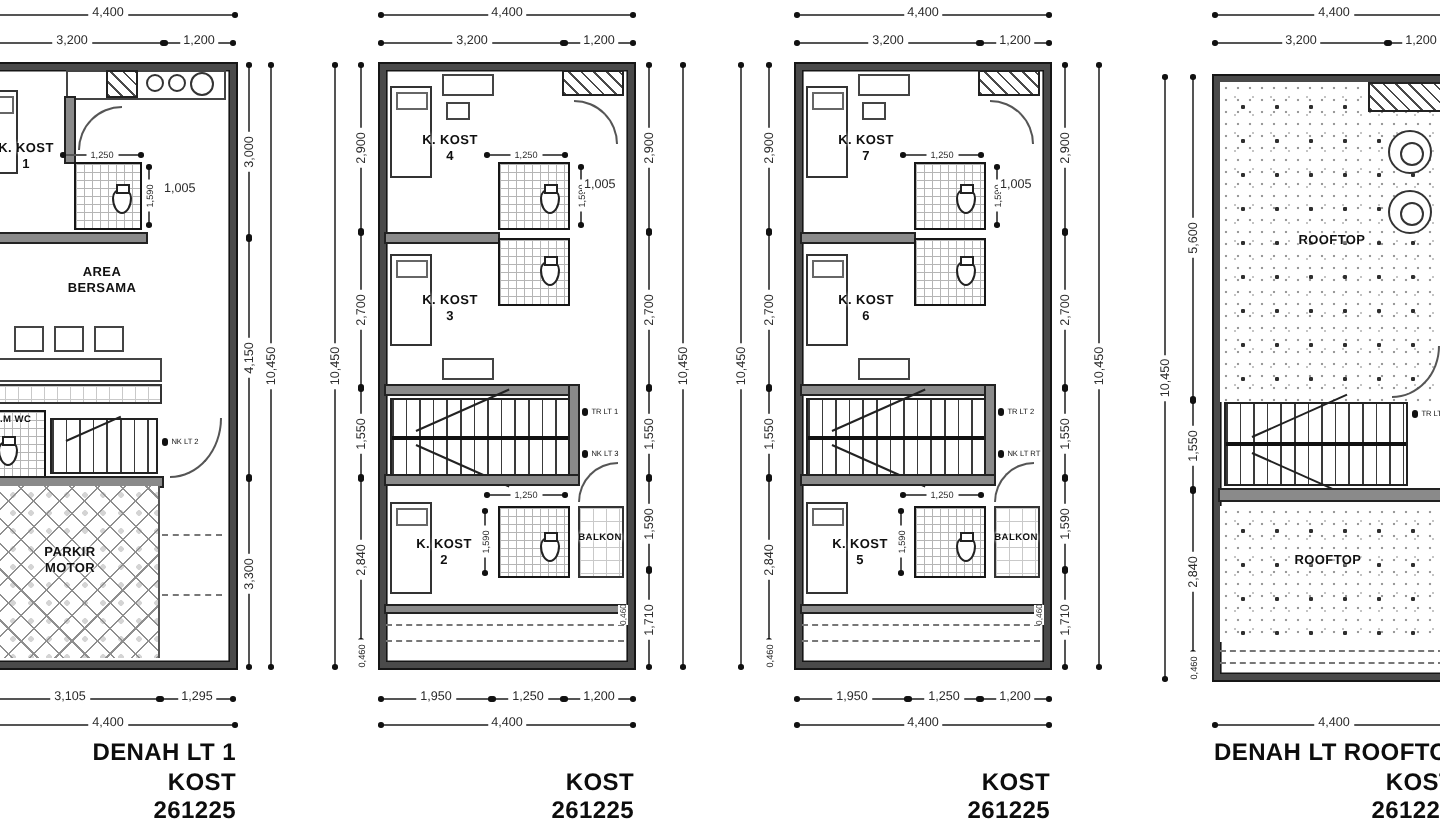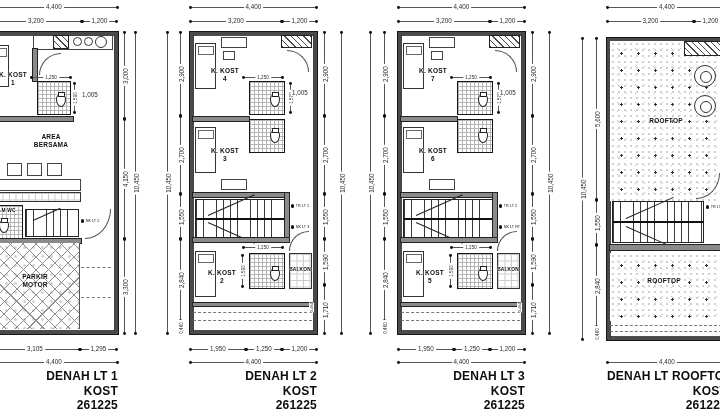--- a/index.html
+++ b/index.html
@@ -341,21 +341,20 @@
       <span>1,250</span>
     </div>
   <div class="hdim" style="left:282px;top:344px;width:35px">
       <i class="hl"></i>
       <span>1,200</span>
     </div>
   <div class="hdim" style="left:190px;top:357px;width:127px">
       <i class="hl"></i>
       <span>4,400</span>
     </div>
-  <div class="title-line" style="left:190px;top:369px;width:127px">DENAH LT 2</div>
   <div class="title-line" style="left:190px;top:384px;width:127px">KOST</div>
   <div class="title-line" style="left:190px;top:398px;width:127px">261225</div>
 
   <div class="hdim" style="left:398px;top:2px;width:127px">
       <i class="hl"></i>
       <span>4,400</span>
     </div>
   <div class="hdim" style="left:398px;top:16px;width:92px">
       <i class="hl"></i>
       <span>3,200</span>
@@ -493,21 +492,20 @@
       <span>1,250</span>
     </div>
   <div class="hdim" style="left:490px;top:344px;width:35px">
       <i class="hl"></i>
       <span>1,200</span>
     </div>
   <div class="hdim" style="left:398px;top:357px;width:127px">
       <i class="hl"></i>
       <span>4,400</span>
     </div>
-  <div class="title-line" style="left:398px;top:369px;width:127px">DENAH LT 3</div>
   <div class="title-line" style="left:398px;top:384px;width:127px">KOST</div>
   <div class="title-line" style="left:398px;top:398px;width:127px">261225</div>
 
   <div class="hdim" style="left:607px;top:2px;width:120px">
       <i class="hl"></i>
       <span>4,400</span>
     </div>
   <div class="hdim" style="left:607px;top:16px;width:87px">
       <i class="hl"></i>
       <span>3,200</span>

